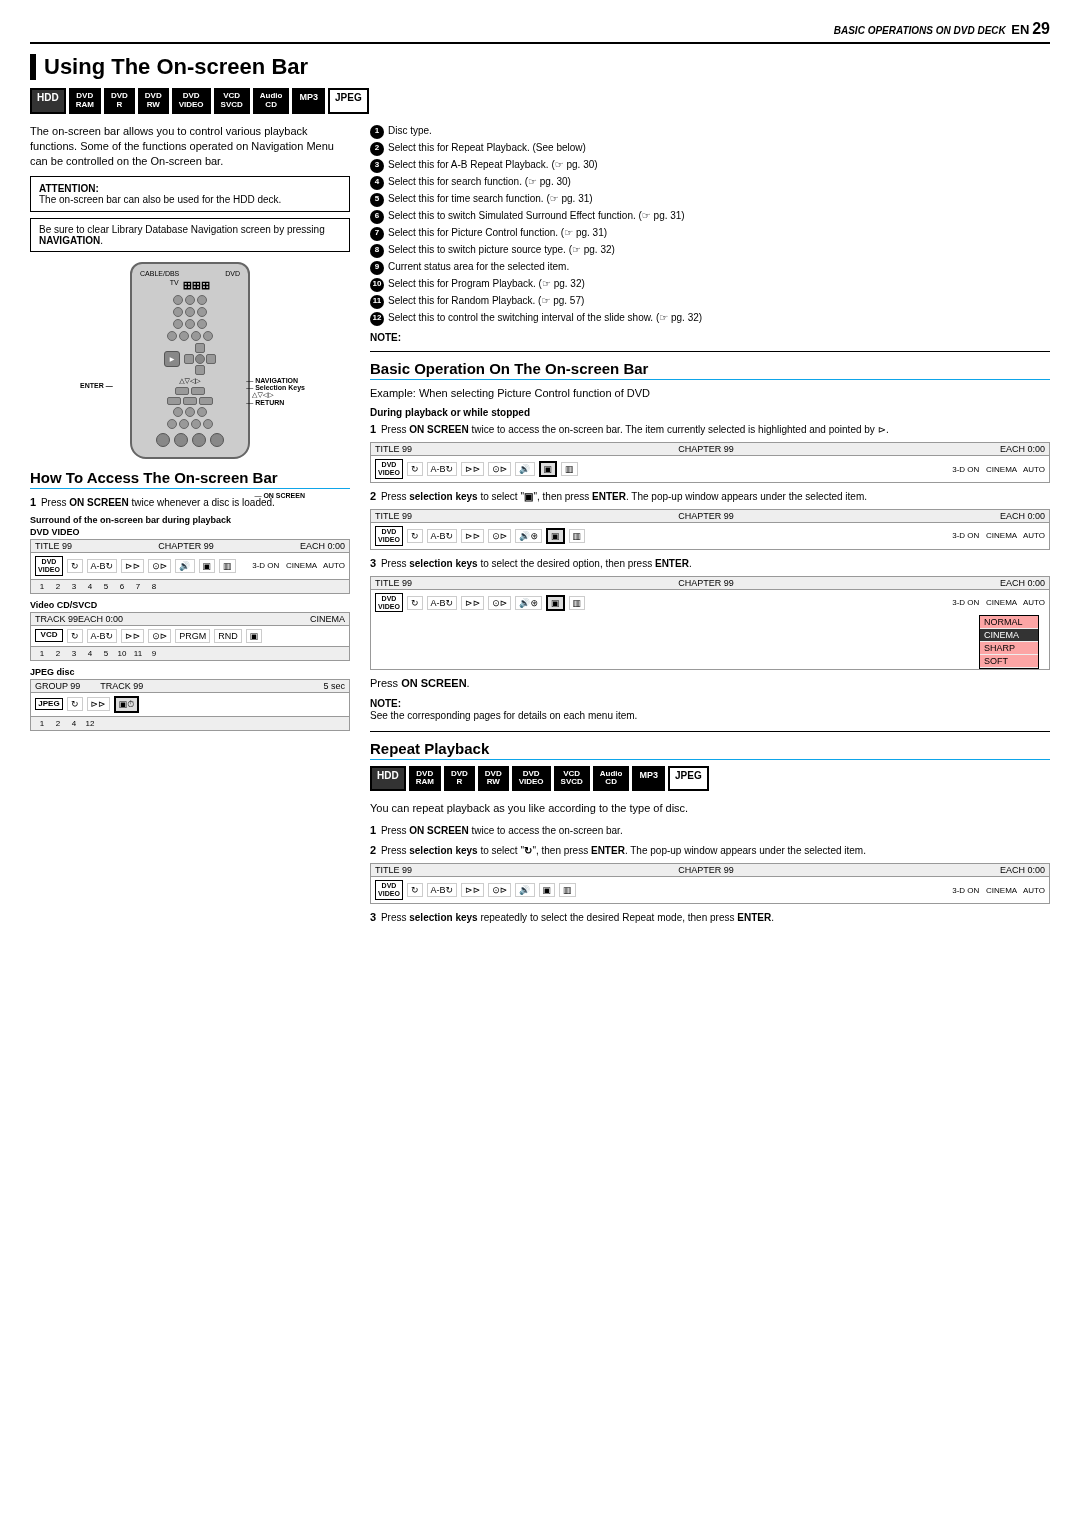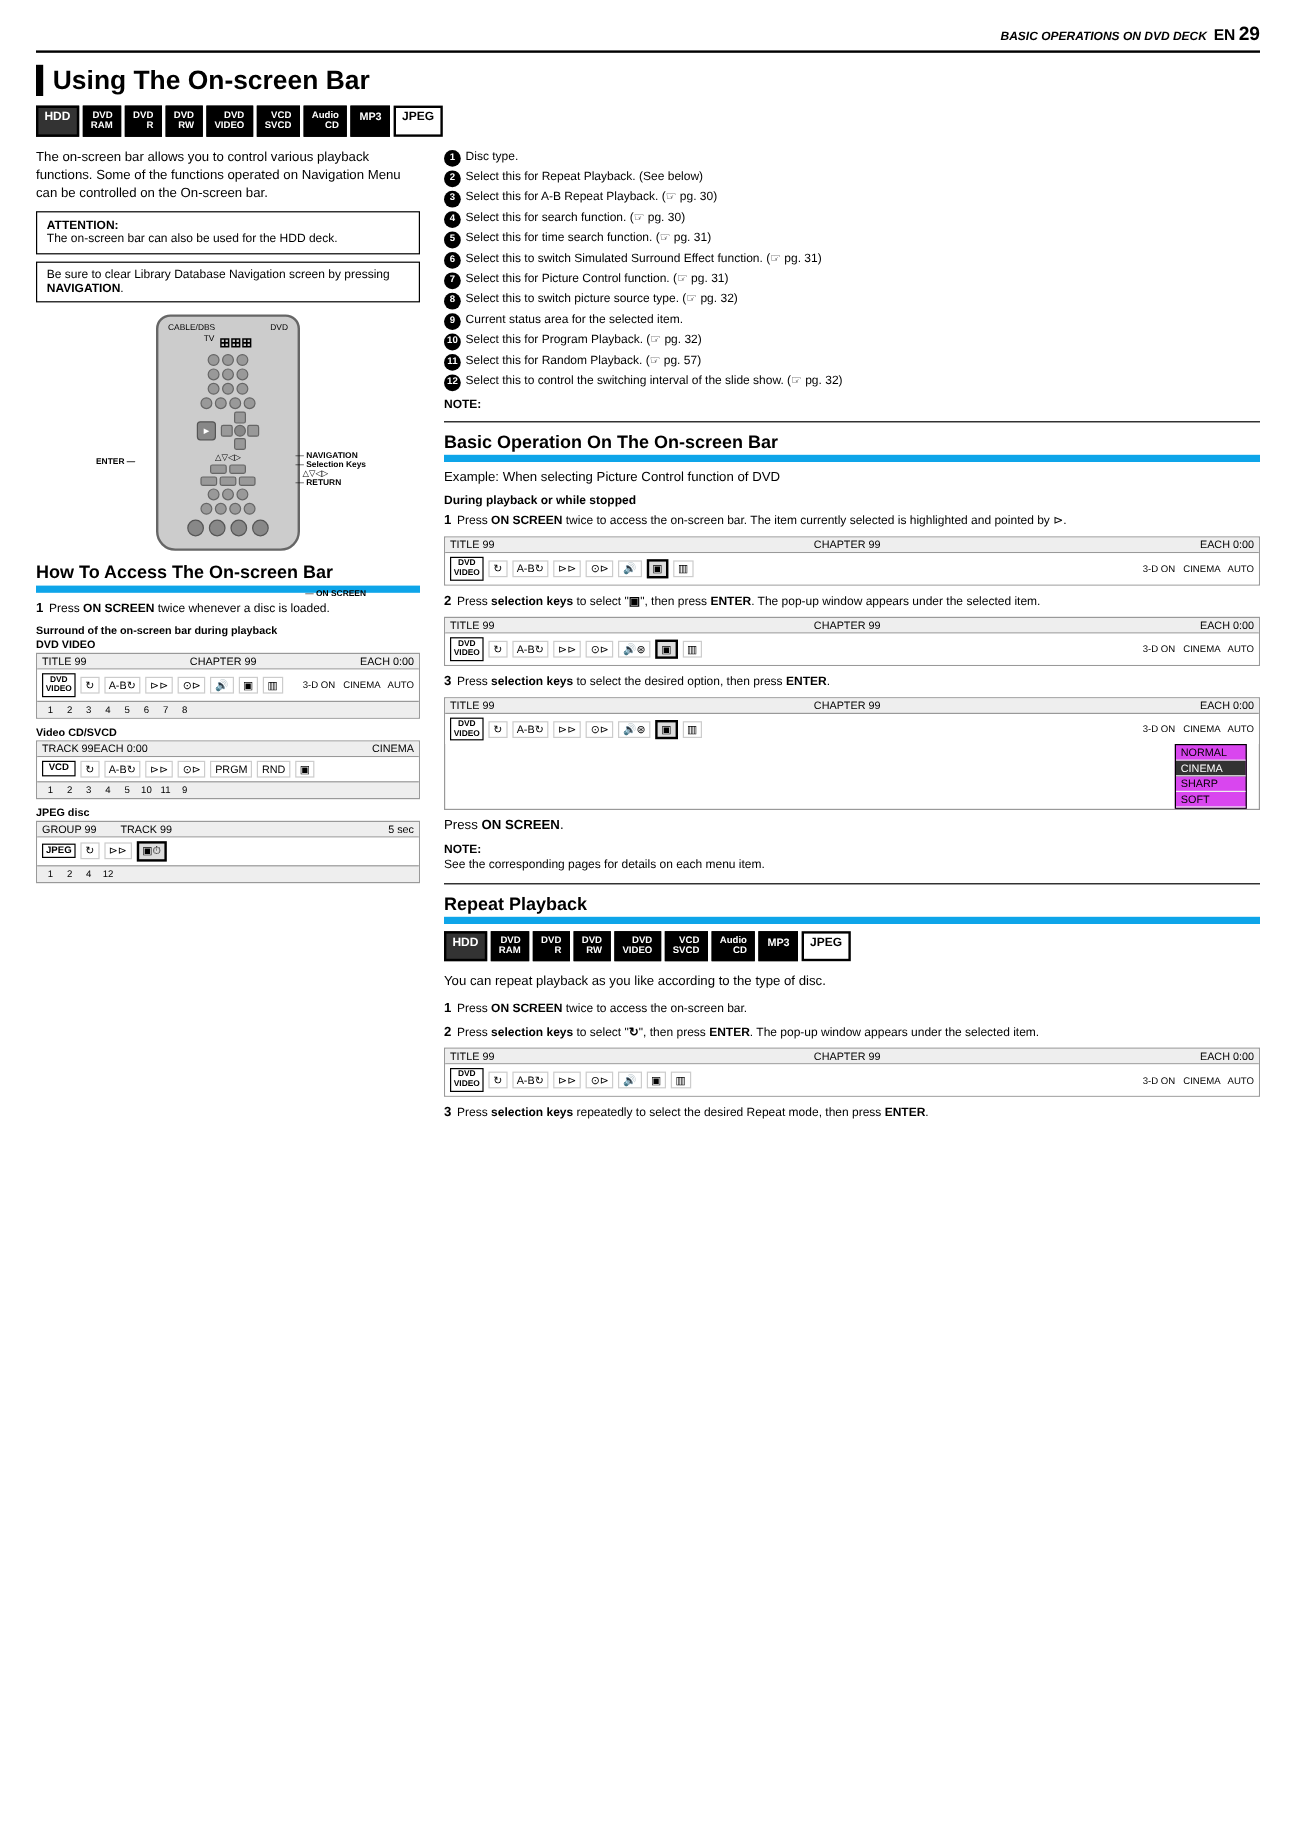--- a/index.html
+++ b/index.html
@@ -34,21 +34,21 @@
     .disc-buttons {
       display: flex;
       gap: 3px;
       margin-bottom: 10px;
     }
     .disc-btn {
       border: 2px solid #000;
       padding: 2px 5px;
       font-size: 10px;
       font-weight: bold;
-      text-align: right;
+      text-align: center;
       min-width: 30px;
     }
     .disc-btn.hdd { background: #333; color: #fff; }
     .disc-btn.dvd-ram { background: #000; color: #fff; font-size: 9px; }
     .disc-btn.dvd-r { background: #000; color: #fff; font-size: 9px; }
     .disc-btn.dvd-rw { background: #000; color: #fff; font-size: 9px; }
     .disc-btn.dvd-video { background: #000; color: #fff; font-size: 9px; }
     .disc-btn.vcd { background: #000; color: #fff; font-size: 9px; }
     .disc-btn.audio-cd { background: #000; color: #fff; font-size: 9px; }
     .disc-btn.mp3 { background: #000; color: #fff; font-size: 9px; }
@@ -68,21 +68,21 @@
     }
     .attention-box .att-title { font-weight: bold; font-size: 10px; }
 
     .nav-box {
       border: 1px solid #000;
       padding: 5px 8px;
       margin-bottom: 10px;
       font-size: 10px;
     }
 
-    h2.subsection { font-size: 15px; font-weight: bold; border-bottom: 6px solid #0ea5e9; margin-bottom: 6px; padding-bottom: 2px; }
+    h2.subsection { font-size: 15px; font-weight: bold; border-bottom: 1px solid #0ea5e9; margin-bottom: 6px; padding-bottom: 2px; }
 
     .onscreen-bar {
       border: 1px solid #999;
       margin-bottom: 6px;
       font-size: 9px;
     }
     .bar-header {
       display: flex;
       background: #eee;
       border-bottom: 1px solid #999;
@@ -108,21 +108,21 @@
     }
     .bar-icon {
       font-size: 9px;
       border: 1px solid #ccc;
       padding: 1px 3px;
     }
     .bar-icon.selected { border: 2px solid #000; background: #ddd; }
 
     .dropdown-box {
       border: 1px solid #000;
-      background: #d946ef;
+      background: #fca5a5;
       font-size: 9px;
       width: 60px;
       margin-left: 2px;
     }
     .dropdown-item { padding: 1px 4px; border-bottom: 1px solid #eee; }
     .dropdown-item.active { background: #333; color: #fff; }
 
     .note-box { margin-bottom: 8px; }
     .note-title { font-weight: bold; font-size: 10px; }
     .note-box p { font-size: 10px; }

